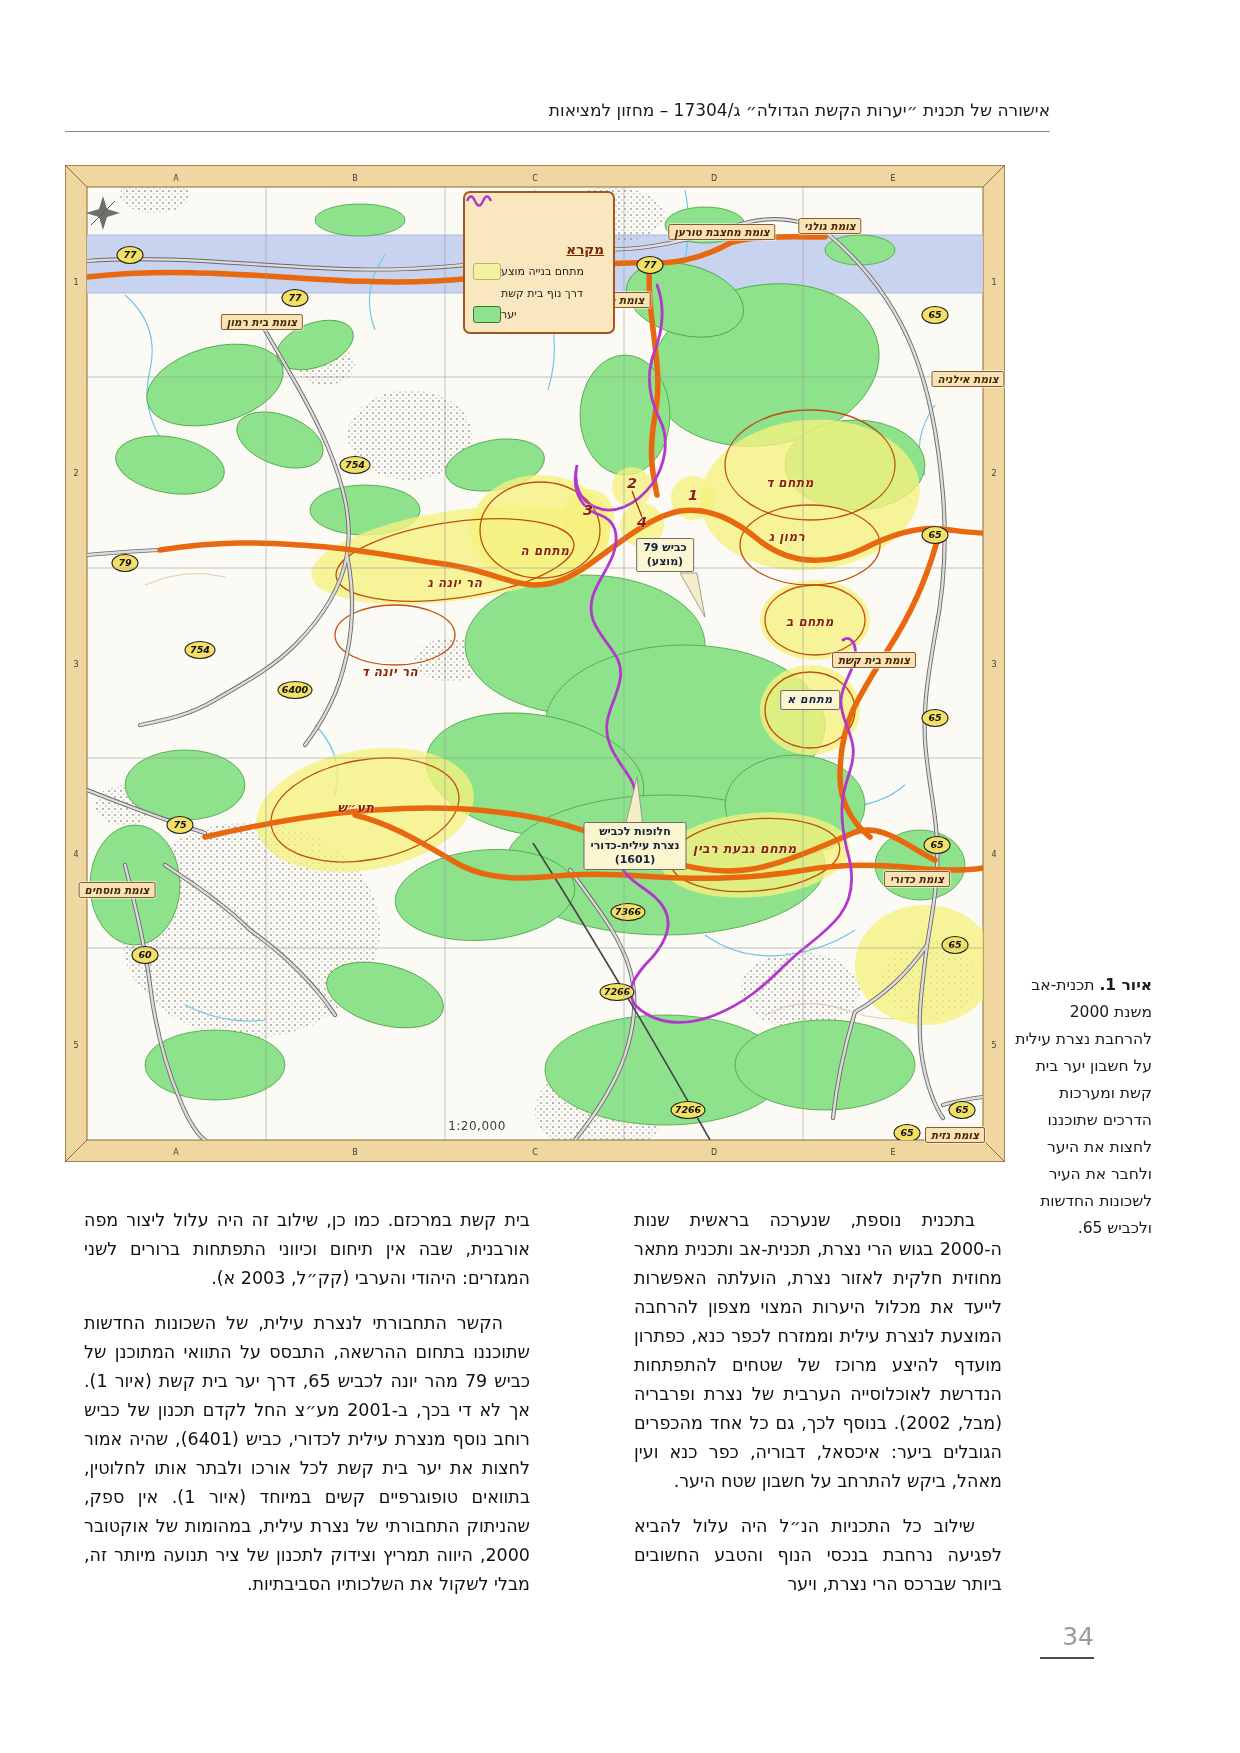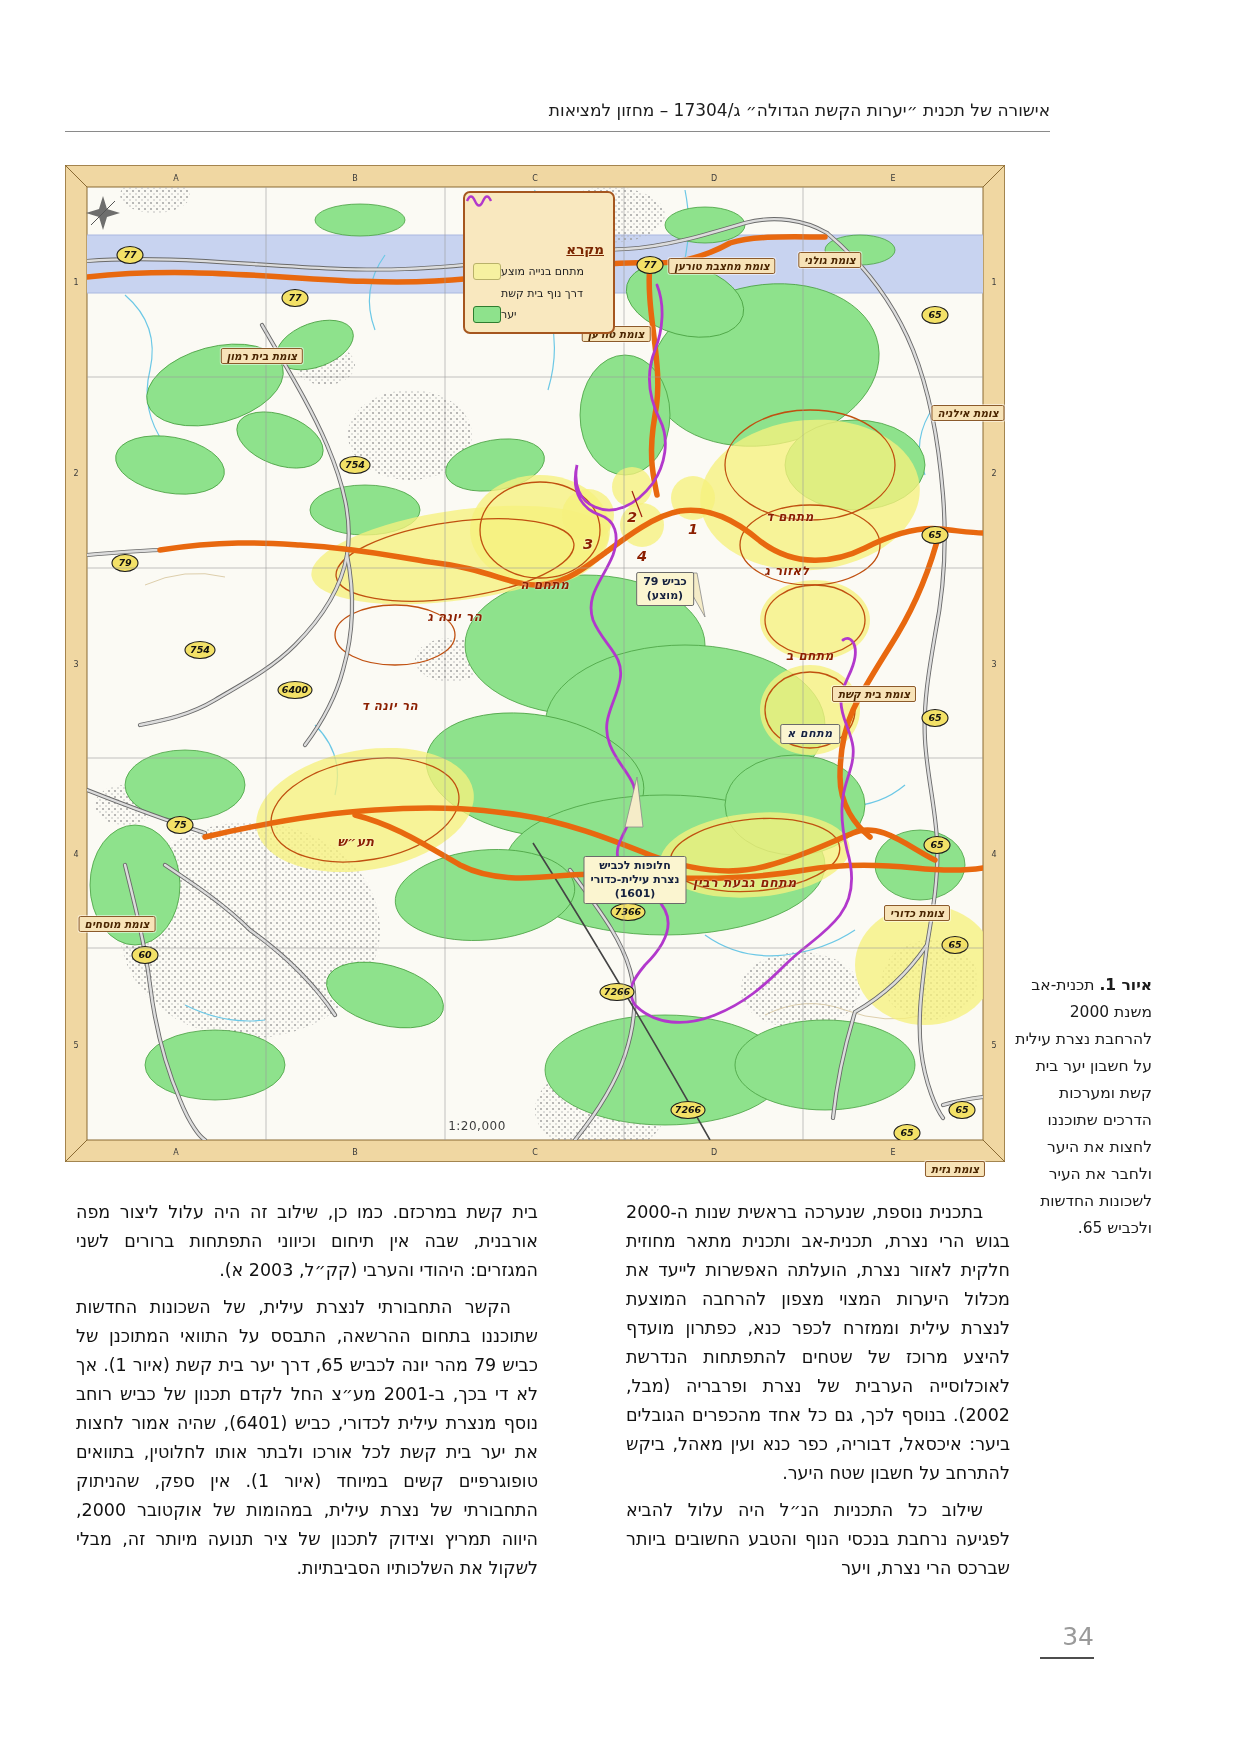--- a/index.html
+++ b/index.html
@@ -4,21 +4,21 @@
 <style>
   html,body{margin:0;padding:0;background:#e9e9e9;}
   .page{position:relative;width:1240px;height:1753px;background:#ffffff;overflow:hidden;
         font-family:"DejaVu Sans",sans-serif;direction:rtl;}
   
   .running-head{position:absolute;top:100px;right:190px;font-size:17px;color:#1c1c1c;white-space:nowrap;}
   .head-rule{position:absolute;top:131px;left:65px;width:985px;height:0;border-top:1px solid #8a8a8a;}
   
   .map{position:absolute;left:65px;top:165px;width:940px;height:997px;}
   .map svg{position:absolute;left:0;top:0;}
-  .mlabel{position:absolute;transform:translate(-50%,-50%);white-space:nowrap;z-index:5;margin-top:34px;}
+  .mlabel{position:absolute;transform:translate(-50%,-50%);white-space:nowrap;z-index:5;}
   .junction{background:#f7e3b8;border:1px solid #8b5a2b;color:#4a2500;
             font-size:10.5px;font-weight:bold;font-style:italic;padding:1px 5px;border-radius:2px;
             box-shadow:0 0 0 1px rgba(255,255,255,.5);}
   .area{color:#8b1f00;font-weight:bold;font-style:italic;font-size:12px;letter-spacing:.5px;
         text-shadow:0 0 2px rgba(255,255,255,.9);}
   .area.big{font-size:12.5px;}
   .marker{color:#8b1f00;font-weight:bold;font-style:italic;font-size:14.5px;text-shadow:0 0 2px #fff;}
   .callout{background:#fbf5d0;border:1px solid #6b6b6b;color:#15213f;font-weight:bold;
            font-size:11px;line-height:14px;text-align:center;padding:2px 6px;border-radius:2px;}
   .callout .c2{font-weight:bold;}
@@ -34,21 +34,21 @@
   .swatch{width:26px;height:15px;border-radius:3px;flex:0 0 auto;}
   .swatch.yellow{background:#f6f1a0;border:1px solid #b9b26a;}
   .swatch.green{background:#8ee28c;border:1px solid #2f7d2f;}
   .swatch.purple{width:28px;height:14px;border:none;background:transparent;}
   
   .fig-caption{position:absolute;top:972px;left:1008px;width:144px;font-size:15.5px;line-height:27px;
                color:#1b1b1b;text-align:right;}
   .fig-caption b{font-weight:bold;}
   
   .col{position:absolute;top:1190px;font-size:17.5px;line-height:29px;color:#111;text-align:justify;}
-  .col p{margin:8px;}
+  .col p{margin:16px;}
   .col p.ind{text-indent:27px;}
   .col-right{right:222px;width:400px;}
   .col-left{right:694px;width:478px;}
   
   .pagenum{position:absolute;top:1622px;left:1040px;width:54px;text-align:right;
            font-size:25px;color:#9a9a9a;padding-bottom:6px;border-bottom:2px solid #4d4d4d;direction:ltr;}
   
   .rc{fill:none;stroke:#6a6a6a;stroke-width:4.2;stroke-linecap:round;}
   .rf{fill:none;stroke:#dcdcdc;stroke-width:2.4;stroke-linecap:round;}
   .orange{fill:none;stroke:#e8680f;stroke-width:5.5;stroke-linecap:round;stroke-linejoin:round;}
@@ -386,21 +386,21 @@
     <div class="mlabel junction" style="left:657px;top:67px">צומת מחצבת טורען</div>
     <div class="mlabel junction" style="left:551px;top:135px">צומת טורען</div>
     <div class="mlabel junction" style="left:197px;top:157px">צומת בית רמון</div>
     <div class="mlabel junction" style="left:903px;top:214px">צומת אילניה</div>
     <div class="mlabel junction" style="left:809px;top:495px">צומת בית קשת</div>
     <div class="mlabel junction" style="left:852px;top:714px">צומת כדורי</div>
     <div class="mlabel junction" style="left:52px;top:725px">צומת מוסחים</div>
     <div class="mlabel junction" style="left:890px;top:970px">צומת גזית</div>
 
     <div class="mlabel area" style="left:725px;top:318px">מתחם ד</div>
-    <div class="mlabel area" style="left:722px;top:372px">לאזור ג</div>
+    <div class="mlabel area" style="left:722px;top:372px">רמון ג</div>
     <div class="mlabel area" style="left:480px;top:386px">מתחם ה</div>
     <div class="mlabel area" style="left:390px;top:418px">הר יונה ג</div>
     <div class="mlabel area" style="left:745px;top:457px">מתחם ב</div>
     <div class="mlabel area" style="left:325px;top:507px">הר יונה ד</div>
     <div class="mlabel callout area" style="left:745px;top:535px">מתחם א</div>
     <div class="mlabel area big" style="left:291px;top:642px">תע״ש</div>
     <div class="mlabel area big" style="left:680px;top:683px">מתחם גבעת רבין</div>
 
     <div class="mlabel marker" style="left:628px;top:330px">1</div>
     <div class="mlabel marker" style="left:567px;top:318px">2</div>

